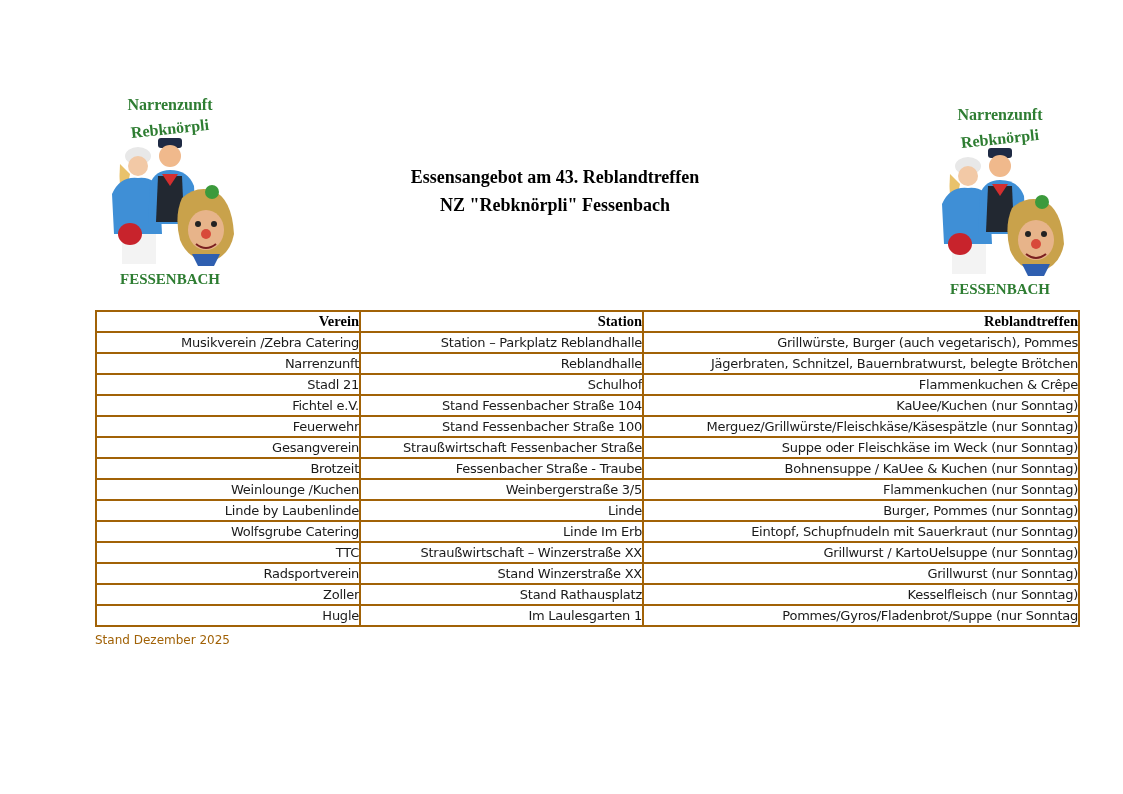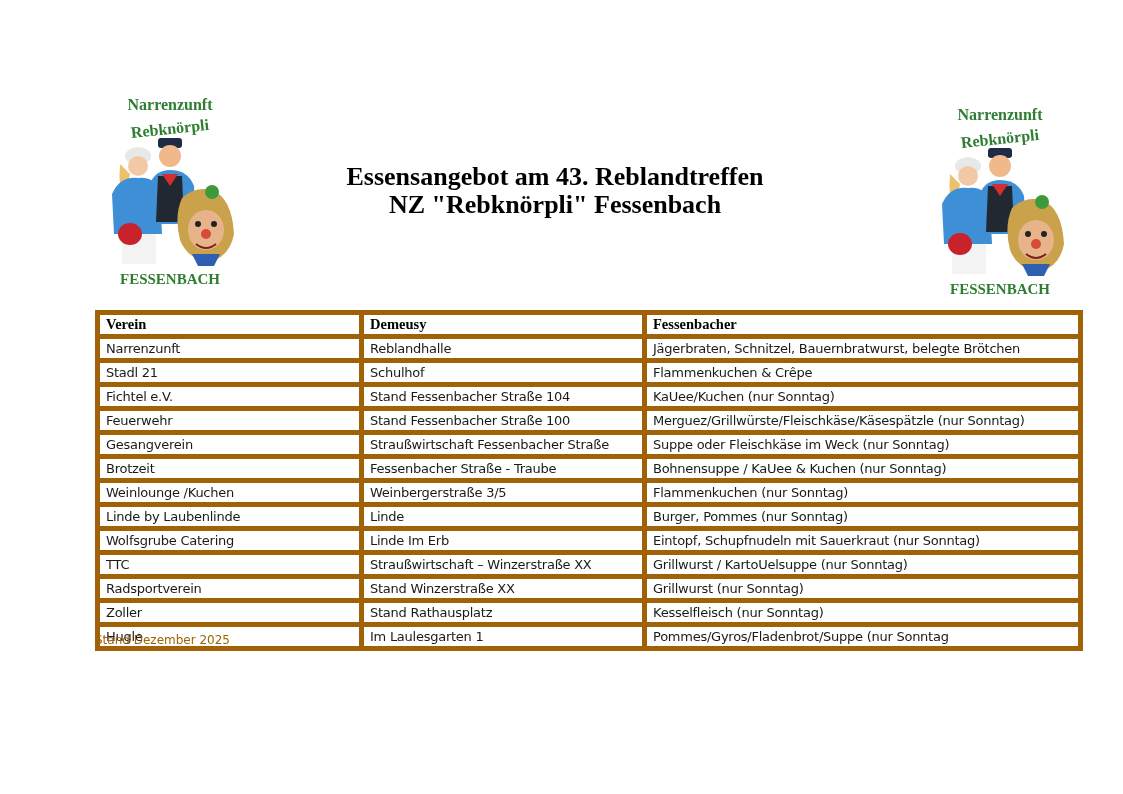--- a/index.html
+++ b/index.html
@@ -25,38 +25,38 @@
     .logo svg { display: block; }
 
     .title-block {
       position: absolute;
       left: 300px;
       top: 163px;
       width: 510px;
       text-align: center;
       font-family: "Liberation Serif", serif;
       font-weight: bold;
-      font-size: 26px;
+      font-size: 18px;
       line-height: 28px;
       color: #000000;
     }
 
     table.food-table {
       position: absolute;
       left: 95px;
       top: 310px;
       width: 983px;
       border-collapse: collapse;
       table-layout: fixed;
     }
     .food-table th, .food-table td {
-      border: 5px solid #a16207;
+      border: 2px solid #a16207;
       height: 19px;
       padding: 0 0 0 6px;
-      text-align: left;
+      text-align: right;
       vertical-align: middle;
       white-space: nowrap;
       overflow: hidden;
     }
     .food-table th {
       font-family: "Liberation Serif", serif;
       font-weight: bold;
       font-size: 14.5px;
       color: #000;
     }
@@ -146,25 +146,30 @@
 
 <table class="food-table">
   <colgroup>
     <col class="col-verein">
     <col class="col-standort">
     <col class="col-essen">
   </colgroup>
   <thead>
     <tr>
       <th>Verein</th>
-      <th>Demeusy</th>
-      <th>Fessenbacher</th>
+      <th>Station</th>
+      <th>Reblandtreffen</th>
     </tr>
   </thead>
   <tbody>
+    <tr>
+      <td>Musikverein /Zebra Catering</td>
+      <td>Station – Parkplatz Reblandhalle</td>
+      <td>Grillwürste, Burger (auch vegetarisch), Pommes</td>
+    </tr>
     <tr>
       <td>Narrenzunft</td>
       <td>Reblandhalle</td>
       <td>Jägerbraten, Schnitzel, Bauernbratwurst, belegte Brötchen</td>
     </tr>
     <tr>
       <td>Stadl 21</td>
       <td>Schulhof</td>
       <td>Flammenkuchen &amp; Crêpe</td>
     </tr>

